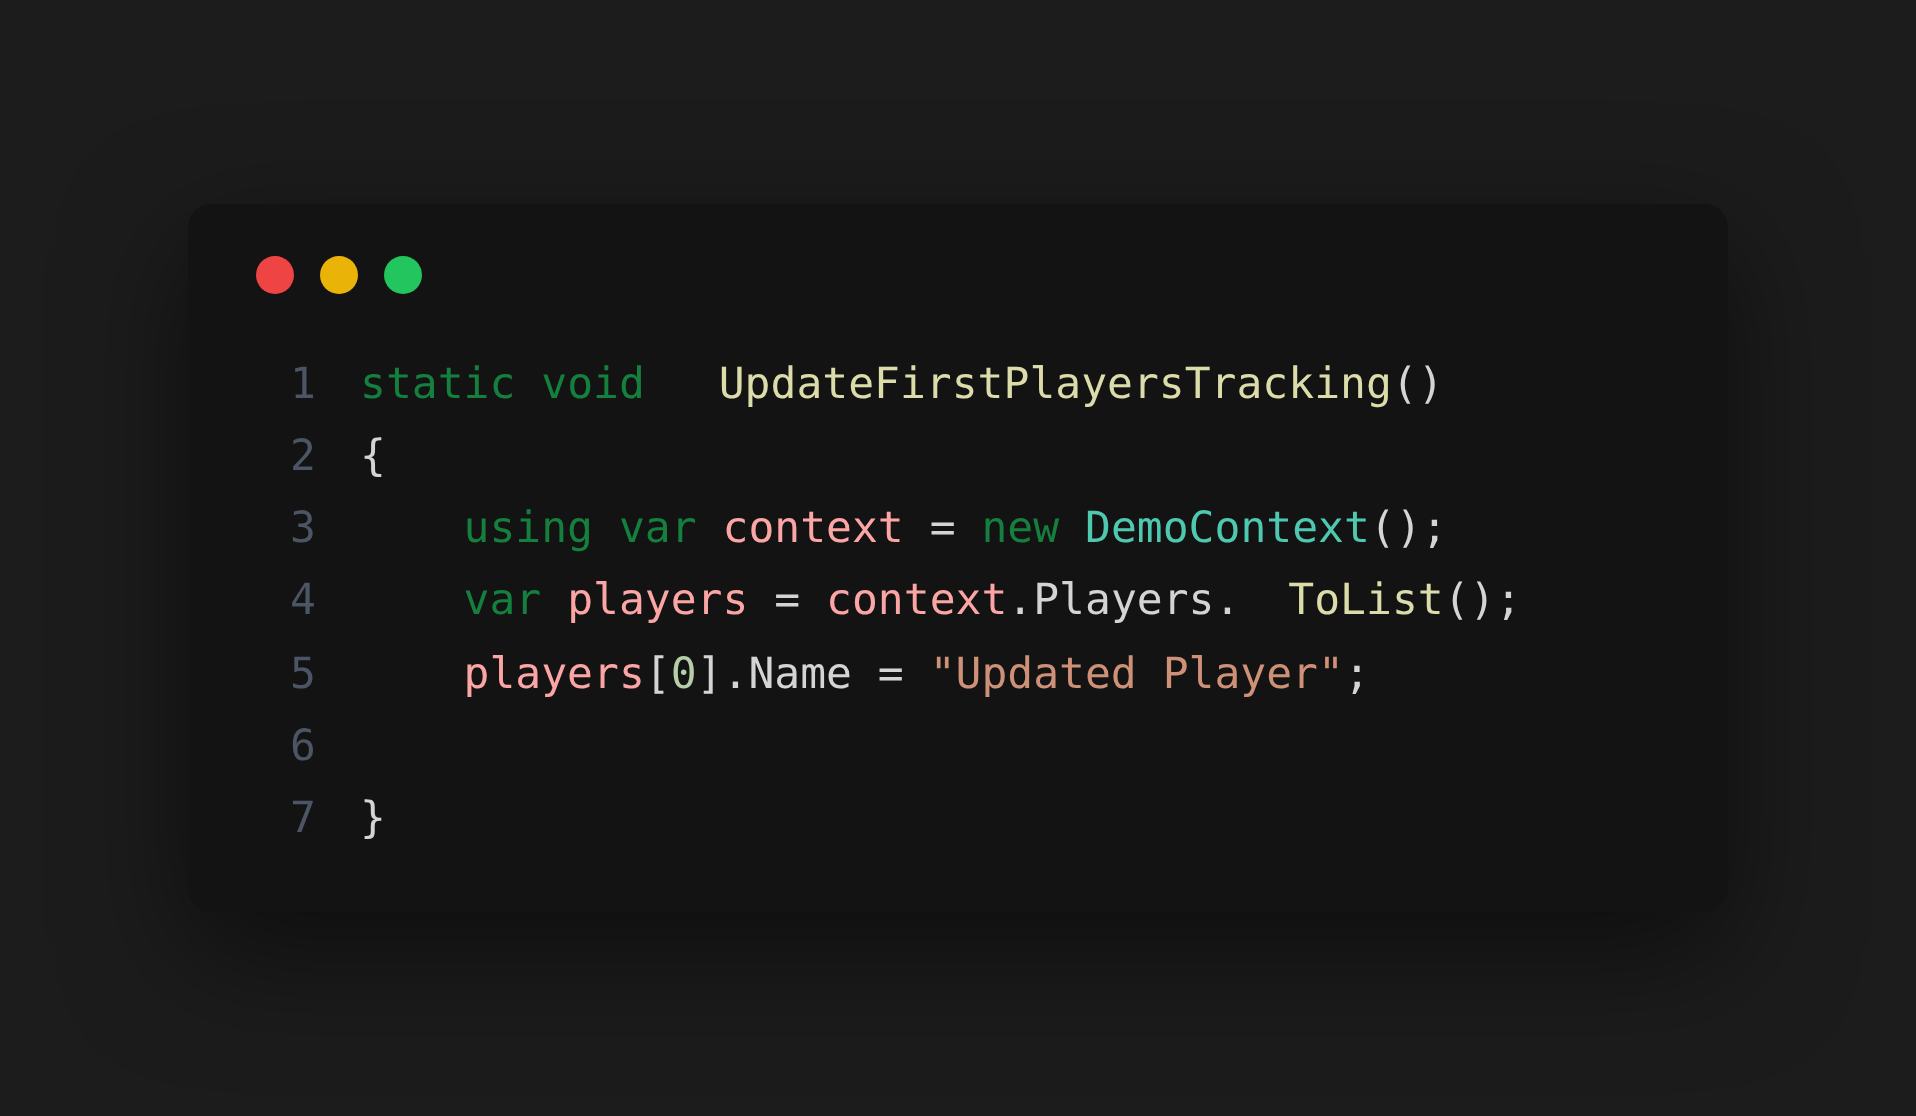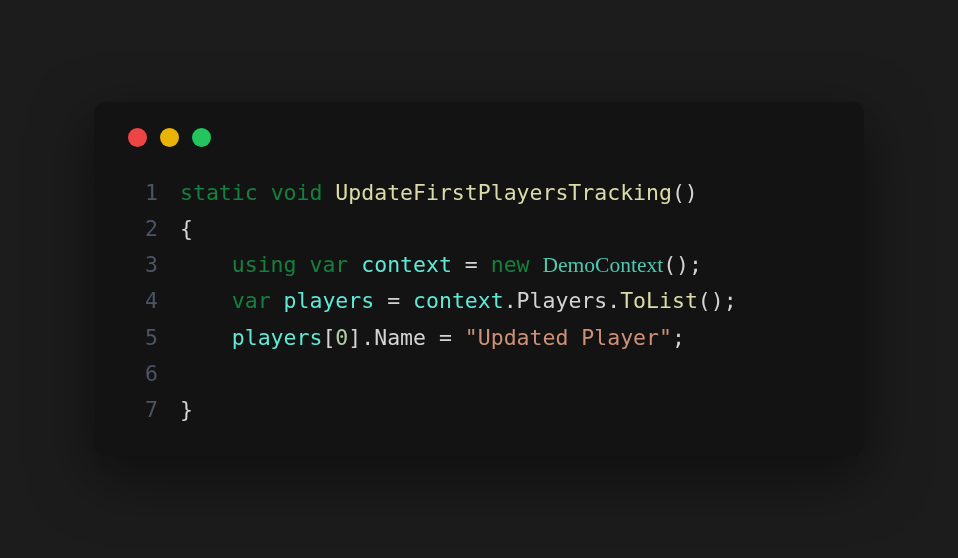--- a/index.html
+++ b/index.html
@@ -73,37 +73,37 @@
       white-space: pre;
     }
     
     
     .tok-keyword {
       color: #15803d;
     }
     
     .tok-method {
       color: #dcdcaa;
+      margin-left: 24px;
     }
     
     .tok-punct {
       color: #d4d4d4;
     }
     
     .tok-identifier {
-      color: #5eead4;
+      color: #fca5a5;
     }
     
     .tok-operator {
       color: #d4d4d4;
     }
     
     .tok-type {
       color: #4ec9b0;
-      font-family: Liberation Serif, serif;
     }
     
     .tok-property {
       color: #d4d4d4;
     }
     
     .tok-number {
       color: #b5cea8;
     }
     

